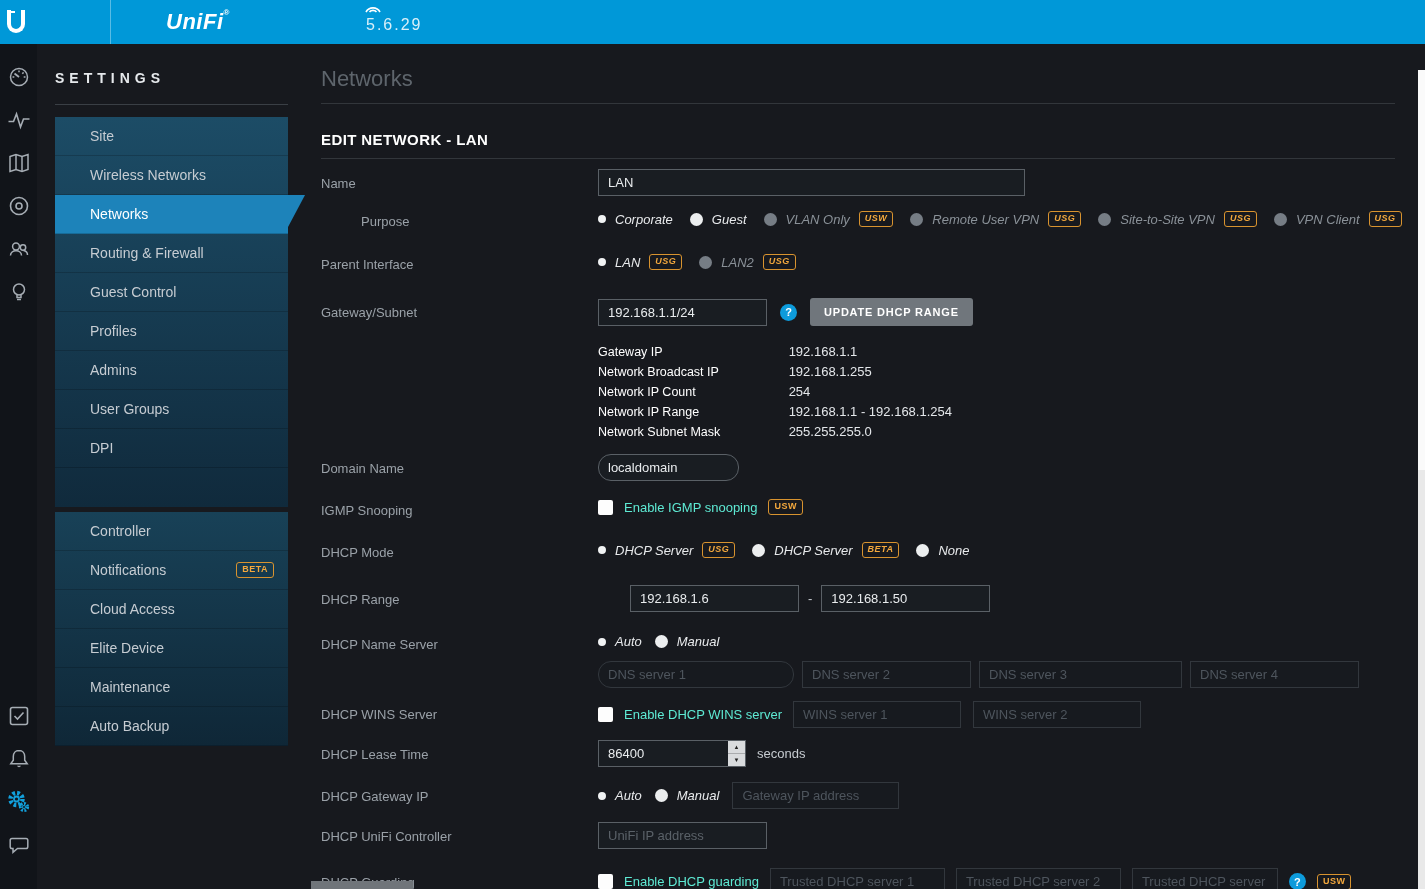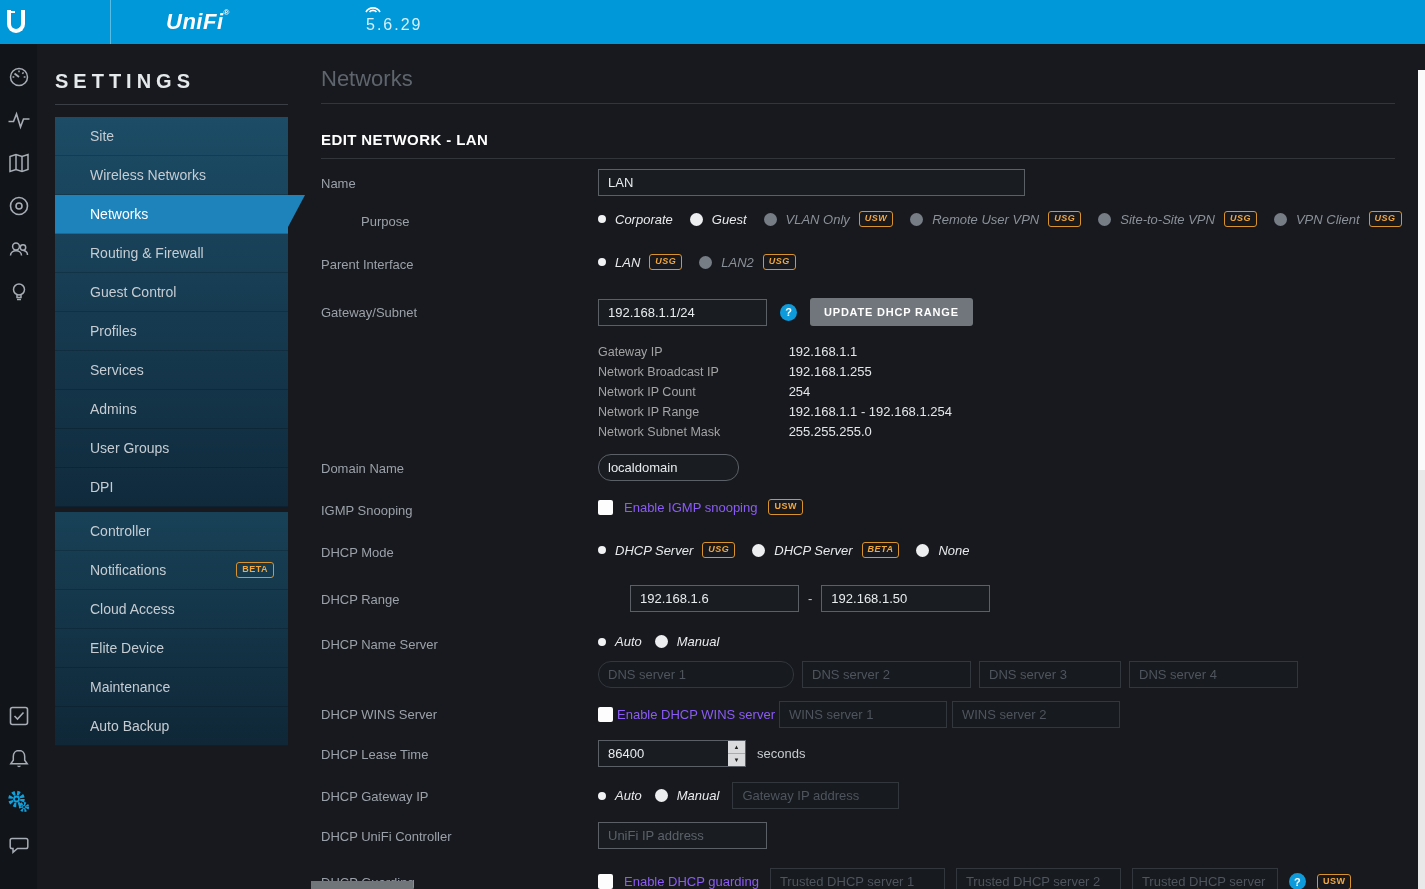--- a/index.html
+++ b/index.html
@@ -23,21 +23,21 @@
   
   #rail { position:absolute; left:0; top:44px; bottom:0; width:37px; background:#111419;
     display:flex; flex-direction:column; align-items:center; padding:20px 0 14px 0; z-index:20; }
   .rail-icon { width:26px; height:26px; margin-bottom:17px; display:flex;
     align-items:center; justify-content:center; flex:0 0 auto; }
   .rail-spacer { flex:1 1 auto; }
   .rail-icon svg { display:block; }
 
   
   #settings-heading { position:absolute; left:55px; top:70px; color:#e6e9ec;
-    font-size:20px; font-weight:600; letter-spacing:5px; }
+    font-size:14px; font-weight:600; letter-spacing:5px; }
   #settings-divider { position:absolute; left:55px; top:104px; width:233px; height:1px; background:#3a3f45; }
   .menu-group { position:absolute; left:55px; width:233px; }
   #menu-group-1 { top:117px; height:390px; background:linear-gradient(#1c4c66,#102a3c); }
   #menu-group-2 { top:512px; height:234px; background:linear-gradient(#184157,#0f2737); }
   .menu-item { position:relative; height:39px; line-height:39px; padding-left:35px;
     color:#c6ccd2; font-size:14px; border-bottom:1px solid rgba(0,0,0,0.18); cursor:pointer; }
   .menu-item.active { background:#1d83ba; color:#ffffff; }
   .menu-item.active::after { content:''; position:absolute; left:100%; top:0;
     width:17px; height:32px; background:#1d83ba;
     clip-path:polygon(0 0, 100% 0, 0 100%); }
@@ -78,32 +78,32 @@
   .frow { position:absolute; left:0; width:1074px; }
   .flabel { position:absolute; left:0; top:0; font-size:13px; color:#9aa1a8; }
   .fctrl { position:absolute; left:277px; top:0; display:flex; align-items:center; }
 
   .btn { display:inline-block; background:#70767c; color:#fff; border:none; border-radius:3px;
     font-size:11px; font-weight:bold; letter-spacing:0.8px; padding:8px 14px;
     font-family:"Liberation Sans", sans-serif; cursor:pointer; }
 
   .info-table { font-size:13px; }
   .info-row { height:20px; }
-  .info-label { display:inline-block; width:187px; color:#a3a3a3; font-size:12.5px; }
+  .info-label { display:inline-block; width:187px; color:#ffffff; font-size:12.5px; }
   .info-value { color:#e4e7ea; }
 
   .num-wrap { display:flex; width:148px; height:27px; border:1px solid #5a6066; background:#191d22; }
   .num-wrap input { flex:1 1 auto; width:100px; background:transparent; border:none; outline:none;
     color:#e9ecee; font-size:13px; padding:0 9px; font-family:"Liberation Sans", sans-serif; }
   .spinner { width:17px; background:#d9dbdd; display:flex; flex-direction:column; cursor:pointer; }
   .spinner span { flex:1; display:flex; align-items:center; justify-content:center;
     font-size:6px; color:#222; line-height:6px; }
   .spinner span:first-child { border-bottom:1px solid #a9abad; }
 
-  .chk-label { font-size:13px; color:#8b5cf6; white-space:nowrap;text-align:center; }
+  .chk-label { font-size:13px; color:#5eead4; white-space:nowrap;text-align:center; }
   .plain-text { font-size:13px; color:#c6cbd0; }
 
   
   #scrollbar-track { position:absolute; right:0; top:70px; bottom:0; width:7px; background:#e9e9e9; z-index:40; }
   #scrollbar-thumb { position:absolute; right:0; top:0; width:7px; height:400px; background:#fafafa; }
   #partial-box { position:absolute; left:311px; top:881px; width:102px; height:8px; background:#70757a; z-index:15; }
 </style>
 </head>
 <body>
 
@@ -197,21 +197,20 @@
 <div id="settings-heading">SETTINGS</div>
 <div id="settings-divider"></div>
 
 <div id="menu-group-1" class="menu-group">
   <div class="menu-item">Site</div>
   <div class="menu-item">Wireless Networks</div>
   <div class="menu-item active">Networks</div>
   <div class="menu-item">Routing &amp; Firewall</div>
   <div class="menu-item">Guest Control</div>
   <div class="menu-item">Profiles</div>
-  <div class="menu-item">Services</div>
   <div class="menu-item">Admins</div>
   <div class="menu-item">User Groups</div>
   <div class="menu-item">DPI</div>
 </div>
 
 <div id="menu-group-2" class="menu-group">
   <div class="menu-item">Controller</div>
   <div class="menu-item">
     <span class="badge menu-badge">BETA</span><span>Notifications</span>
   </div>
@@ -368,28 +367,28 @@
         <span class="opt-label">Auto</span>
       </span>
       <span class="opt">
         <span class="radio"></span>
         <span class="opt-label">Manual</span>
       </span>
     </div>
     <div class="fctrl" style="top:30px; gap:8px;">
       <input class="tinput dim" style="width: 196px; border-radius: 13px;" disabled="" placeholder="DNS server 1">
       <input class="tinput dim" style="width: 169px;" disabled="" placeholder="DNS server 2">
-      <input class="tinput dim" style="width: 142px;" disabled="" placeholder="DNS server 3">
+      <input class="tinput dim" style="width: 203px;" disabled="" placeholder="DNS server 3">
       <input class="tinput dim" style="width: 169px;" disabled="" placeholder="DNS server 4">
     </div>
   </div>
 
   <div class="frow" style="top:657px;">
     <div class="flabel" style="top:6px;">DHCP WINS Server</div>
-    <div class="fctrl" style="gap:4px;">
+    <div class="fctrl" style="gap:11px;">
       <span class="checkbox"></span>
       <span class="chk-label">Enable DHCP WINS server</span>
       <input class="tinput dim" style="width: 168px;" disabled="" placeholder="WINS server 1">
       <input class="tinput dim" style="width: 168px; margin-left: 1px;" disabled="" placeholder="WINS server 2">
     </div>
   </div>
 
   <div class="frow" style="top:696px;">
     <div class="flabel" style="top:7px;">DHCP Lease Time</div>
     <div class="fctrl" style="gap:11px;">

